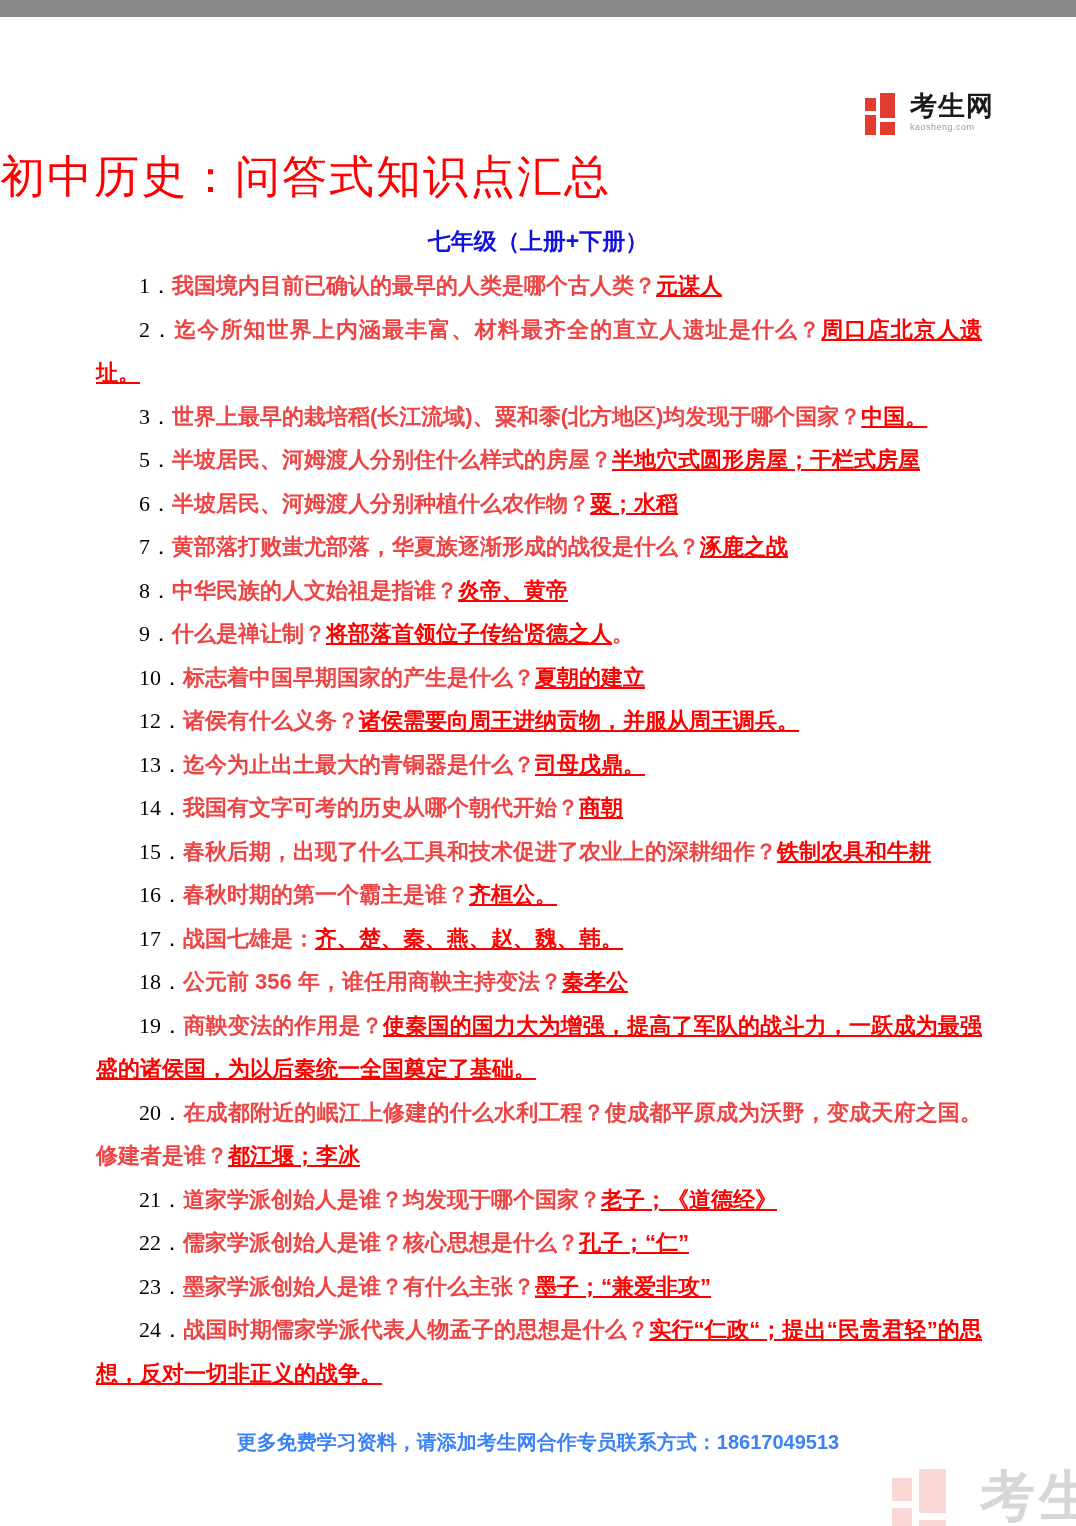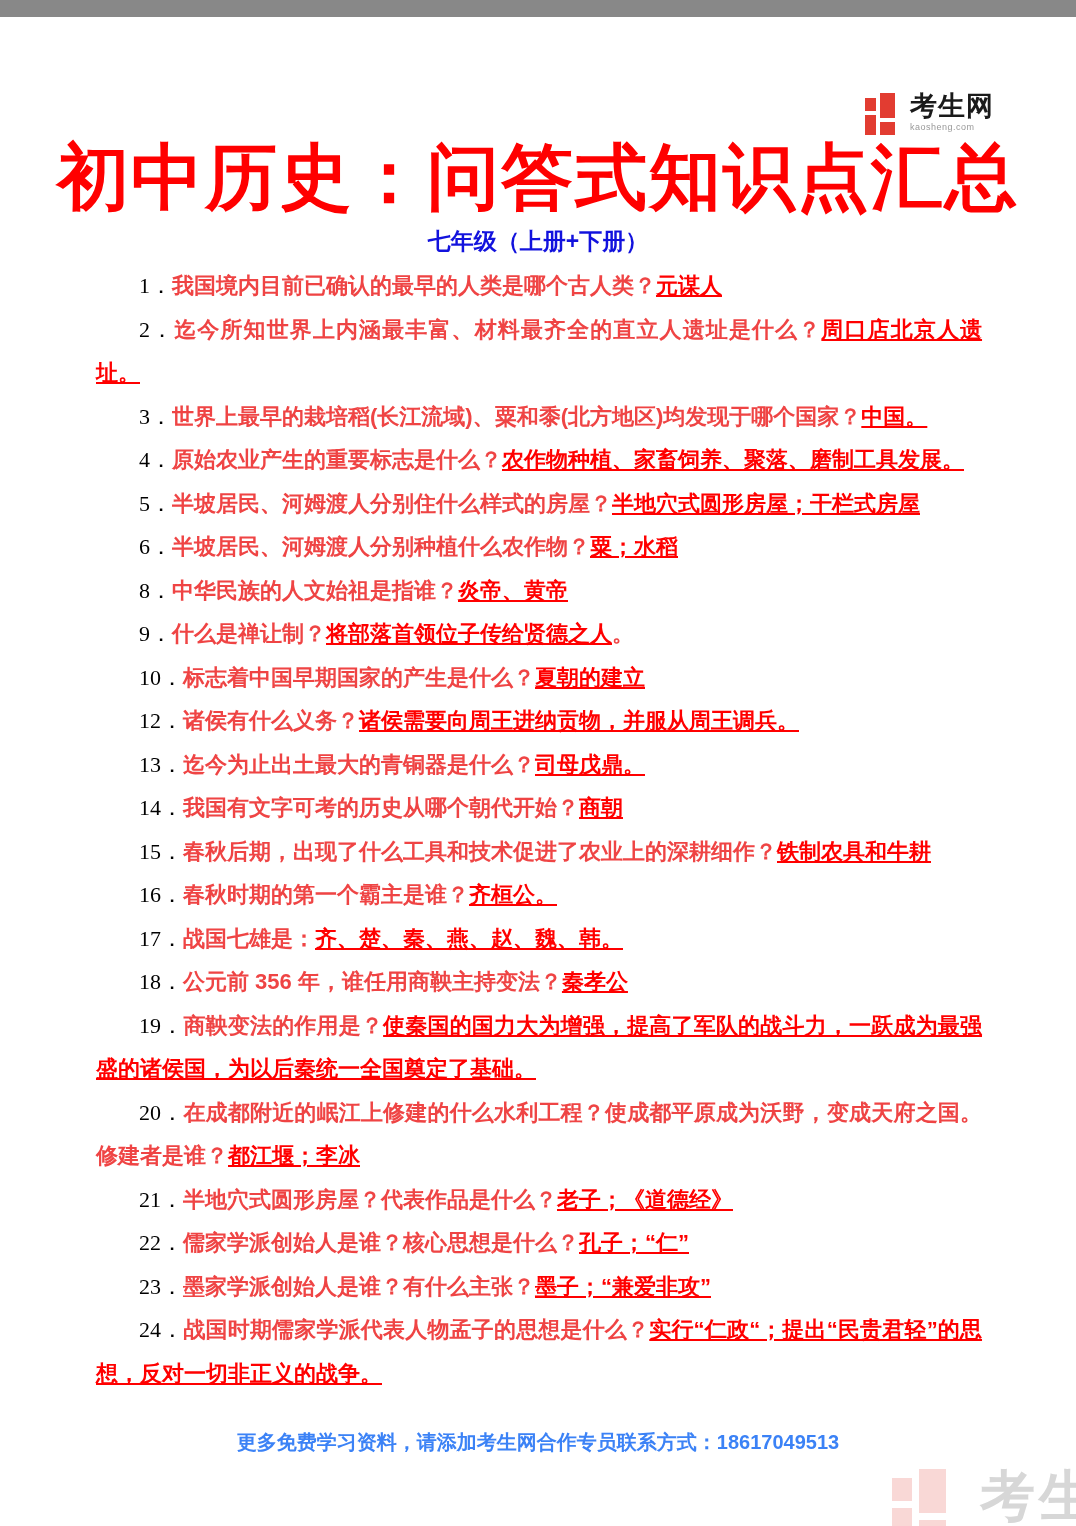--- a/index.html
+++ b/index.html
@@ -21,23 +21,23 @@
   .logo-mark .b1{left:0;top:5px;width:11px;height:13px;}
   .logo-mark .b2{left:15px;top:0;width:15px;height:25px;}
   .logo-mark .b3{left:0;top:22px;width:11px;height:20px;}
   .logo-mark .b4{left:15px;top:29px;width:15px;height:13px;}
   .logo-text{display:flex;flex-direction:column;line-height:1;}
   .logo-name{font-size:27px;font-weight:bold;color:#1a1a1a;letter-spacing:1px;}
   .logo-domain{font-size:9px;color:#999;margin-top:3px;letter-spacing:.5px;}
   
   .title{
     position:absolute;top:116px;left:0;width:100%;
-    text-align:center;
+    text-align:left;
     color:var(--red,#ff0000);
-    font-size:72px;font-weight:bold;letter-spacing:2px;
+    font-size:45px;font-weight:normal;letter-spacing:2px;
     line-height:88px;white-space:nowrap;
   }
   .subtitle{
     position:absolute;top:208px;left:0;width:100%;
     text-align:center;
     color:var(--blue,#1212dd);
     font-size:23px;font-weight:bold;
     line-height:32px;
   }
   
@@ -93,36 +93,36 @@
     </span>
   </div>
 
   <div class="title">初中历史：问答式知识点汇总</div>
   <div class="subtitle">七年级（上册+下册）</div>
 
   <div class="content">
       <p class="item"><span class="num">1．</span><span class="ques">我国境内目前已确认的最早的人类是哪个古人类？</span><span class="ans">元谋人</span></p>
       <p class="item"><span class="num">2．</span><span class="ques">迄今所知世界上内涵最丰富、材料最齐全的直立人遗址是什么？</span><span class="ans">周口店北京人遗址。</span></p>
       <p class="item"><span class="num">3．</span><span class="ques">世界上最早的栽培稻(长江流域)、粟和黍(北方地区)均发现于哪个国家？</span><span class="ans">中国。</span></p>
-      <p class="item"><span class="num">4．</span><span class="ques">原始农业产生的重要标志是什么？</span><span class="ans">农作物种植、家畜饲养、聚落、磨制工具发展。</span></p>
       <p class="item"><span class="num">5．</span><span class="ques">半坡居民、河姆渡人分别住什么样式的房屋？</span><span class="ans">半地穴式圆形房屋；干栏式房屋</span></p>
       <p class="item"><span class="num">6．</span><span class="ques">半坡居民、河姆渡人分别种植什么农作物？</span><span class="ans">粟；水稻</span></p>
+      <p class="item"><span class="num">7．</span><span class="ques">黄部落打败蚩尤部落，华夏族逐渐形成的战役是什么？</span><span class="ans">涿鹿之战</span></p>
       <p class="item"><span class="num">8．</span><span class="ques">中华民族的人文始祖是指谁？</span><span class="ans">炎帝、黄帝</span></p>
       <p class="item"><span class="num">9．</span><span class="ques">什么是禅让制？</span><span class="ans">将部落首领位子传给贤德之人</span><span class="ques">。</span></p>
       <p class="item"><span class="num">10．</span><span class="ques">标志着中国早期国家的产生是什么？</span><span class="ans">夏朝的建立</span></p>
       <p class="item"><span class="num">12．</span><span class="ques">诸侯有什么义务？</span><span class="ans">诸侯需要向周王进纳贡物，并服从周王调兵。</span></p>
       <p class="item"><span class="num">13．</span><span class="ques">迄今为止出土最大的青铜器是什么？</span><span class="ans">司母戊鼎。</span></p>
       <p class="item"><span class="num">14．</span><span class="ques">我国有文字可考的历史从哪个朝代开始？</span><span class="ans">商朝</span></p>
       <p class="item"><span class="num">15．</span><span class="ques">春秋后期，出现了什么工具和技术促进了农业上的深耕细作？</span><span class="ans">铁制农具和牛耕</span></p>
       <p class="item"><span class="num">16．</span><span class="ques">春秋时期的第一个霸主是谁？</span><span class="ans">齐桓公。</span></p>
       <p class="item"><span class="num">17．</span><span class="ques">战国七雄是：</span><span class="ans">齐、楚、秦、燕、赵、魏、韩。</span></p>
       <p class="item"><span class="num">18．</span><span class="ques">公元前 356 年，谁任用商鞅主持变法？</span><span class="ans">秦孝公</span></p>
       <p class="item"><span class="num">19．</span><span class="ques">商鞅变法的作用是？</span><span class="ans">使秦国的国力大为增强，提高了军队的战斗力，一跃成为最强盛的诸侯国，为以后秦统一全国奠定了基础。</span></p>
       <p class="item"><span class="num">20．</span><span class="ques">在成都附近的岷江上修建的什么水利工程？使成都平原成为沃野，变成天府之国。修建者是谁？</span><span class="ans">都江堰；李冰</span></p>
-      <p class="item"><span class="num">21．</span><span class="ques">半地穴式圆形房屋？代表作品是什么？</span><span class="ans">老子；《道德经》</span></p>
+      <p class="item"><span class="num">21．</span><span class="ques">道家学派创始人是谁？均发现于哪个国家？</span><span class="ans">老子；《道德经》</span></p>
       <p class="item"><span class="num">22．</span><span class="ques">儒家学派创始人是谁？核心思想是什么？</span><span class="ans">孔子；“仁”</span></p>
       <p class="item"><span class="num">23．</span><span class="ques">墨家学派创始人是谁？有什么主张？</span><span class="ans">墨子；“兼爱非攻”</span></p>
       <p class="item"><span class="num">24．</span><span class="ques">战国时期儒家学派代表人物孟子的思想是什么？</span><span class="ans">实行“仁政“；提出“民贵君轻”的思想，反对一切非正义的战争。</span></p>
     </div>
 
   <div class="footer">更多免费学习资料，请添加考生网合作专员联系方式：18617049513</div>
 
   <div class="watermark">
     <span class="wm-mark">
       <span class="blk b1"></span>

